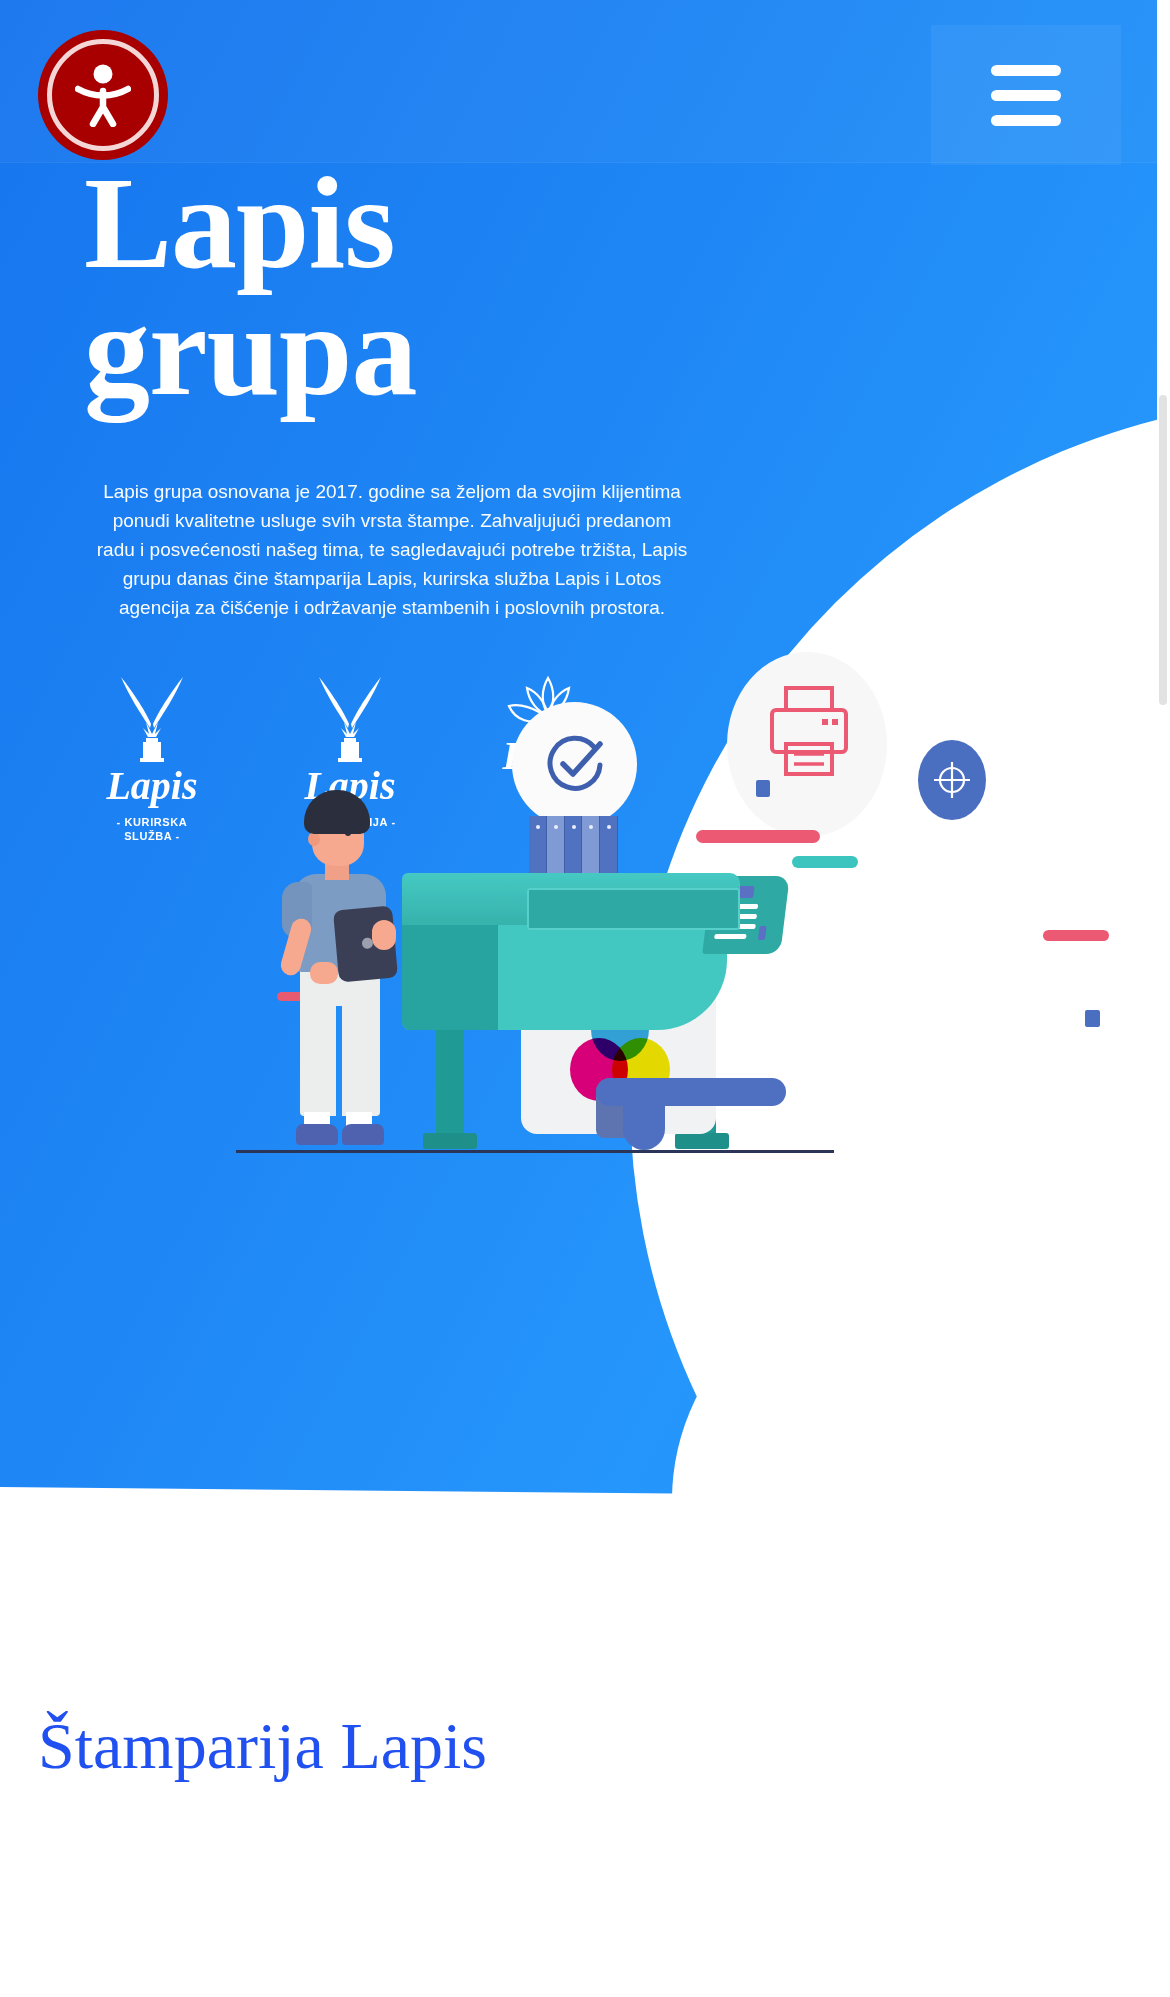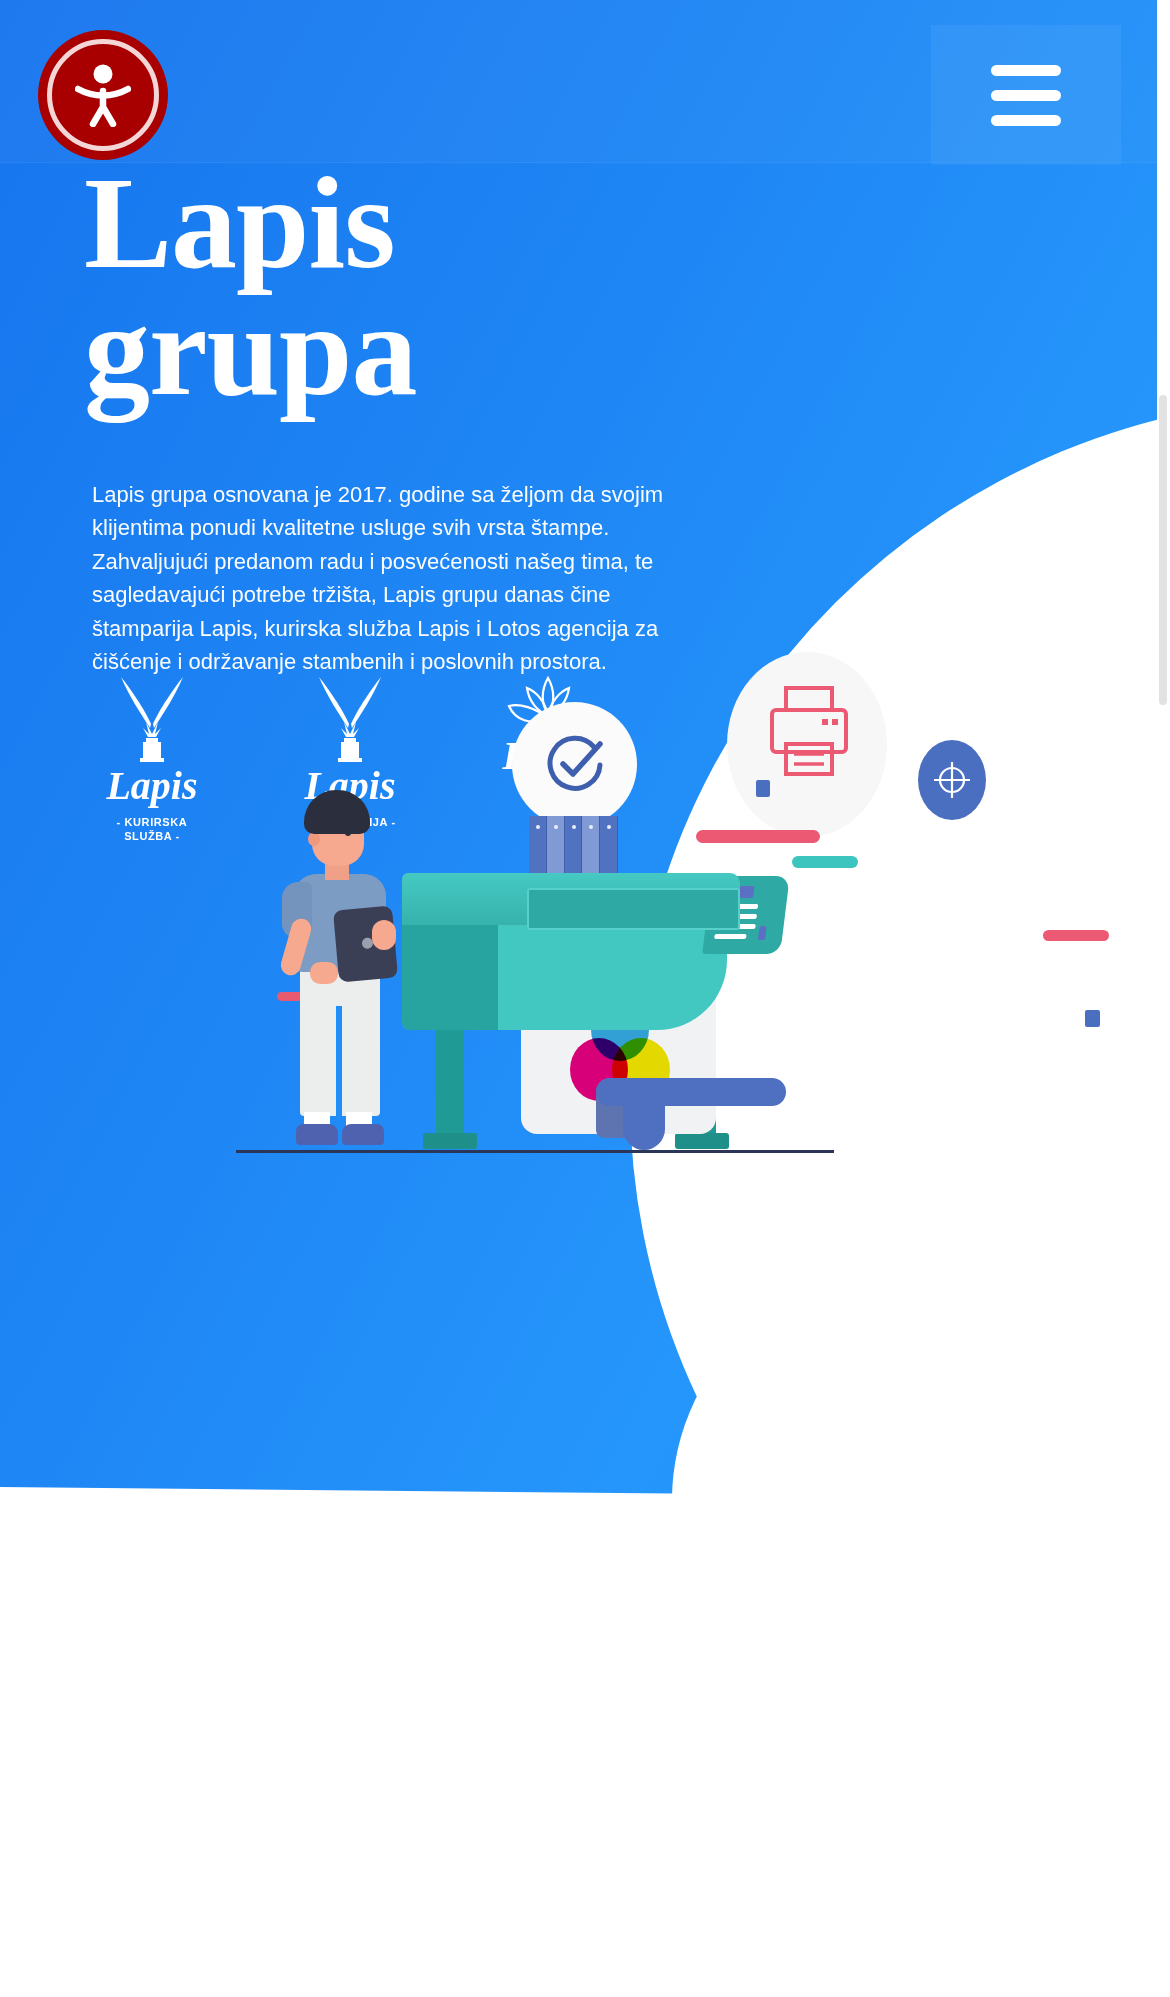--- a/index.html
+++ b/index.html
@@ -66,23 +66,24 @@
 
   
   .hero-title{
     position:absolute; left:84px; top:160px; width:640px;
     font-family:"Liberation Serif", serif;
     font-weight:700; font-size:132px; line-height:0.96;
     color:#ffffff; letter-spacing:-1px;
   }
   .hero-desc{
     position:absolute; left:92px; top:478px; width:600px;
-    color:#ffffff; font-size:22px; line-height:1.52;
+    color:#ffffff; font-size:19px; line-height:1.52;
     font-family:"Liberation Sans", sans-serif;
     opacity:0.98;
+    text-align:center;
   }
 
   
   .brands{ position:absolute; left:92px; top:672px; display:flex; gap:78px; align-items:flex-start; }
   .brand{ width:120px; display:flex; flex-direction:column; align-items:center; }
   .brand-wordmark{
     font-family:"Liberation Serif", serif; font-style:italic; font-weight:700;
     font-size:40px; color:#fff; line-height:1; margin-top:2px;
   }
   .brand-caption{
@@ -400,18 +401,19 @@
       </div>
 
       <div class="ground"></div>
     </div>
   </div>
 
   <div class="section2">
     
   </div>
 
+  <h2 class="sec-title">Štamparija Lapis</h2>
 
   <div class="scrollbar-track">
     <div class="scrollbar-thumb"></div>
   </div>
 
 </div>
 
 </body></html>

